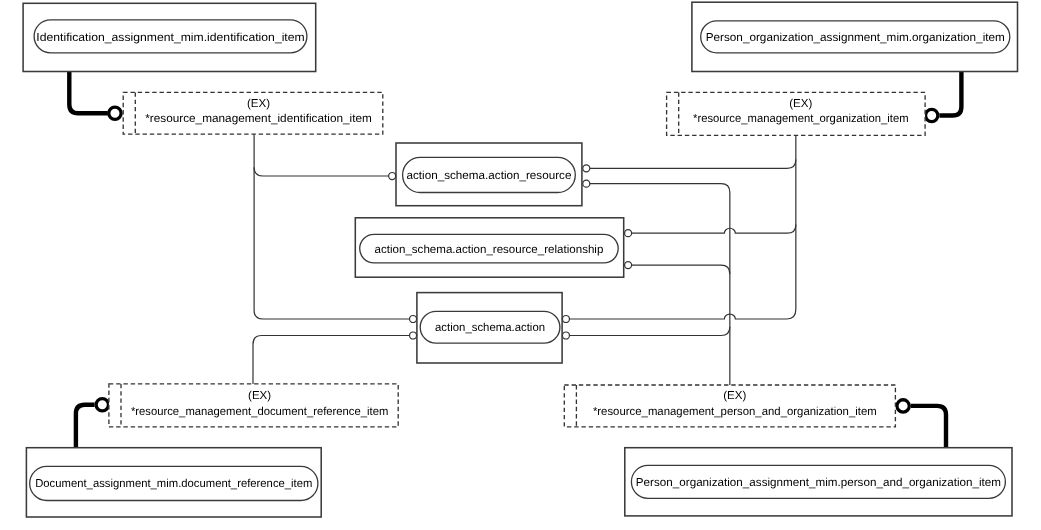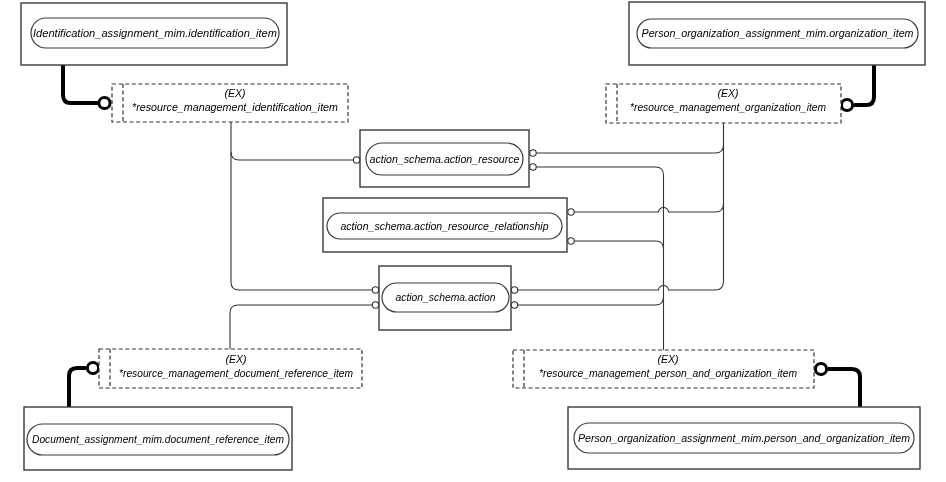--- a/index.html
+++ b/index.html
@@ -1,16 +1,16 @@
 <!DOCTYPE html>
 <html><head>
 <meta charset="utf-8">
 <style>
   html,body{margin:0;padding:0;background:#ffffff;}
-  .page{position:relative;width:946px;height:482px;background:#ffffff;overflow:hidden;font-style:italic;}
+  .page{position:relative;width:946px;height:482px;background:#ffffff;overflow:hidden;}
   svg text{
     font-family:"Liberation Sans","DejaVu Sans",sans-serif;
     font-size:10.5px;
     fill:#000000;
   }
 </style>
 </head>
 <body>
 
 <div class="page">

